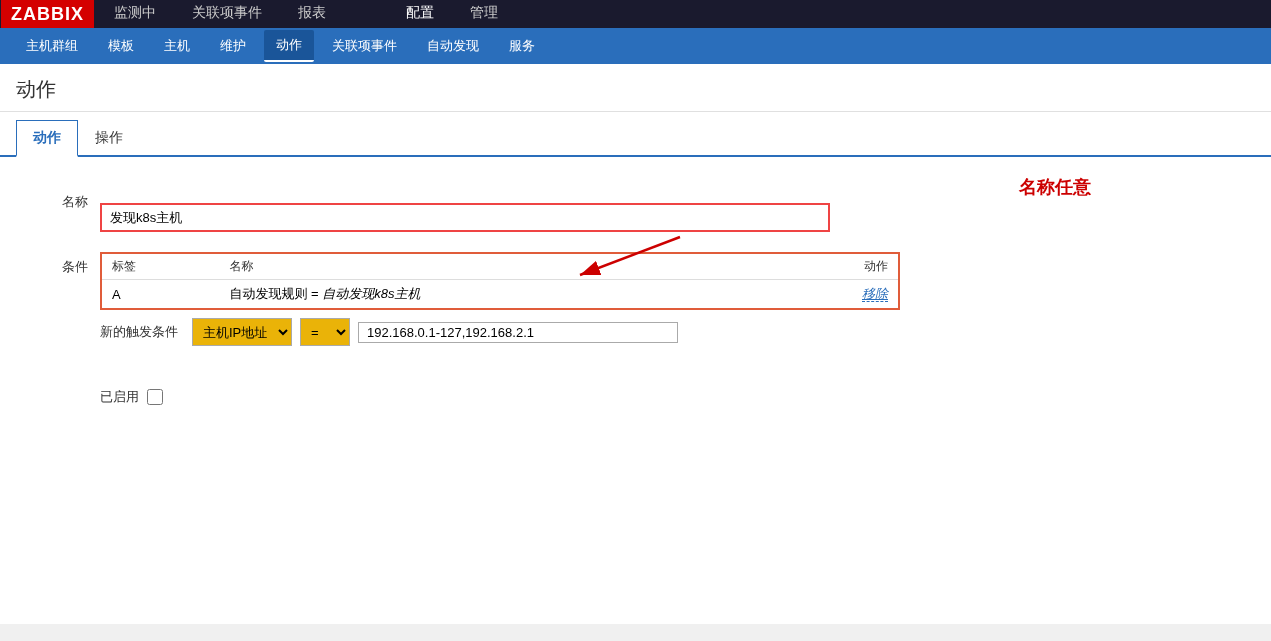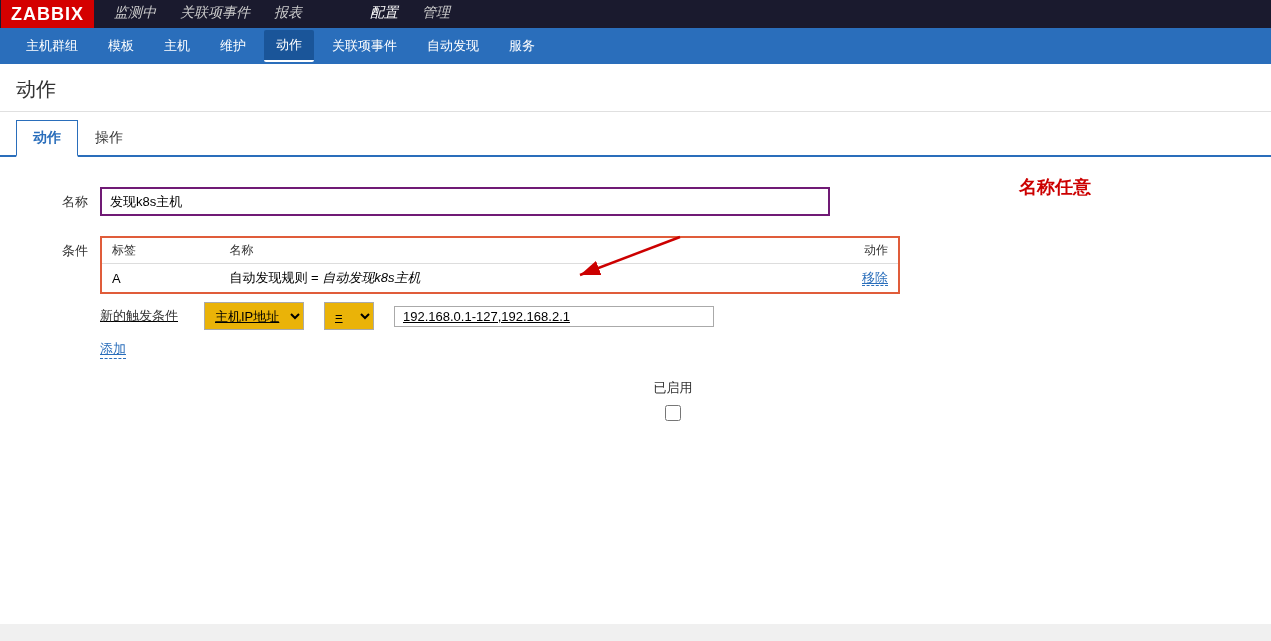--- a/index.html
+++ b/index.html
@@ -16,22 +16,21 @@
       background: #d40000;
       color: #fff;
       font-weight: bold;
       font-size: 18px;
       padding: 4px 10px;
       margin-right: 20px;
       letter-spacing: 1px;
     }
     .top-nav-items {
       display: flex;
-      gap: 24px;
-      font-style: italic;
+      gap: 36px;
     }
     .top-nav-item {
       color: #ccc;
       cursor: pointer;
       font-size: 14px;
       padding: 4px 0;
       position: relative;
     }
     .top-nav-item.active {
       color: #fff;
@@ -130,23 +129,24 @@
       padding-top: 6px;
       color: #333;
       font-size: 13px;
       flex-shrink: 0;
     }
 
     .form-input-full {
       flex: 1;
       padding: 5px 8px;
       font-size: 13px;
-      border: 2px solid #701a75;
+      border: 2px solid #ef4444;
       outline: none;
       max-width: 730px;
+      margin-top: 16px;
     }
 
     
     .conditions-section {
       flex: 1;
       max-width: 800px;
     }
     .conditions-table {
       width: 100%;
       border-collapse: collapse;
@@ -170,23 +170,22 @@
       text-align: right;
     }
     .col-action-header {
       text-align: right !important;
     }
 
     
     .trigger-row {
       display: flex;
       align-items: center;
-      gap: 20px;
-      margin-bottom: 10px;
-      text-decoration: underline;
+      gap: 8px;
+      margin-bottom: 22px;
     }
     .trigger-label {
       font-size: 13px;
       color: #333;
       white-space: nowrap;
       margin-right: 6px;
     }
     .select-box {
       padding: 4px 6px;
       font-size: 13px;
@@ -261,20 +260,21 @@
       pointer-events: none;
     }
 
     
     .remove-link {
       color: #2a6ebb;
       text-decoration: underline;
       font-size: 13px;
       cursor: pointer;
       border-bottom: 1px dashed #2a6ebb;
+      font-style: italic;
     }
 
     
     .italic-text {
       font-style: italic;
     }
   </style>
 </head>
 <body>
 
@@ -368,25 +368,22 @@
           </select>
           <select class="select-box eq-select">
             <option>=</option>
             <option>≠</option>
             <option>&lt;</option>
             <option>&gt;</option>
           </select>
           <input class="ip-input" type="text" value="192.168.0.1-127,192.168.2.1" style="">
         </div>
 
-        <div>
-          <span class="add-link">添加</span>
-        </div>
       </div>
     </div>
 
-    <div class="form-row enabled-row" style="margin-left: 75px; flex-direction: column;">
+    <div class="form-row enabled-row" style="margin-left: 60px;">
       <span class="enabled-label">已启用</span>
       <input class="checkbox-input" type="checkbox" style="">
     </div>
 
   </div>
 </div>
 
 </body></html>

